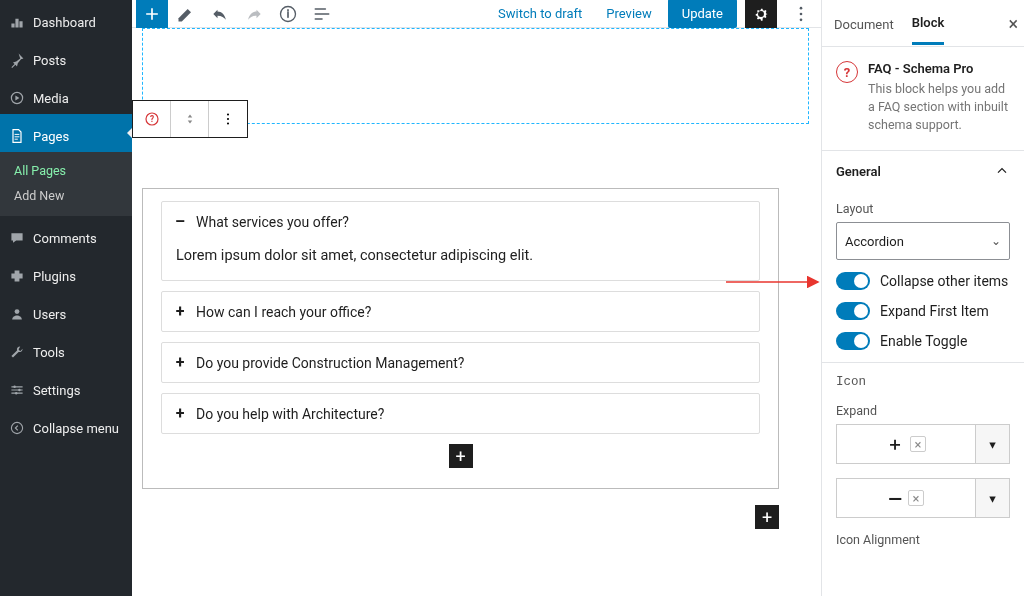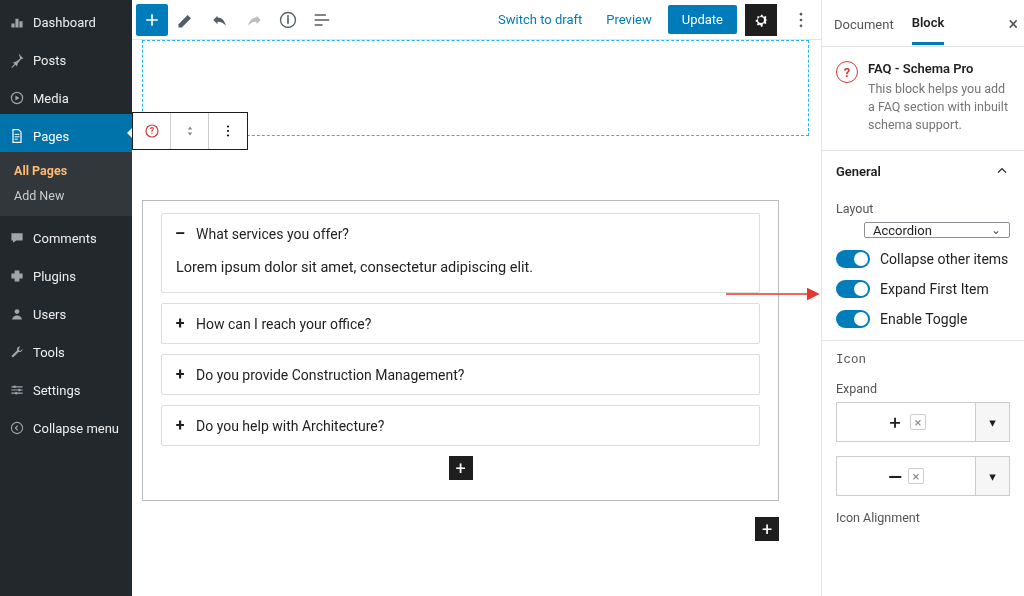--- a/index.html
+++ b/index.html
@@ -9,28 +9,28 @@
   .admin-sidebar { width: 132px; background: #23282d; color: #eee; display: flex; flex-direction: column; font-size: 13px; }
   .admin-sidebar .item { display: flex; align-items: center; gap: 7px; padding: 13px 8px 7px 8px; color: #eee; cursor: pointer; }
   .admin-sidebar .item .lbl { white-space: nowrap; overflow: hidden; }
   .admin-sidebar .item.active { background: #0073aa; color: #fff; position: relative; }
   .admin-sidebar .item.active::after { 
     content:""; position:absolute; right:-1px; top:50%; transform:translateY(-50%);
     border:6px solid transparent; border-right-color:#f0f0f1;
   }
   .admin-sidebar .sub { background: #32373c; padding: 6px 0 8px 0; }
   .admin-sidebar .sub .subitem { padding: 5px 10px 5px 14px; color: #ccc; font-size: 12.5px; cursor: pointer; }
-  .admin-sidebar .sub .subitem.cur { color: #fdba74; font-weight: 700; }
+  .admin-sidebar .sub .subitem.cur { color: #86efac; font-weight: 400; }
   .admin-sidebar .ico { width: 18px; height: 18px; display:inline-flex; align-items:center; justify-content:center; flex:0 0 18px; }
   .admin-sidebar .ico svg { width:16px; height:16px; fill:#a0a5aa; }
   .admin-sidebar .item.active .ico svg { fill:#fff; }
 
   
   .editor-col { flex: 1; display:flex; flex-direction:column; min-width:0; background:#fff; border-right:1px solid #e2e4e7;}
-  .topbar { height:40px; border-bottom:1px solid #e2e4e7; display:flex; align-items:center; padding:0 4px; gap:2px; }
+  .topbar { height:28px; border-bottom:1px solid #e2e4e7; display:flex; align-items:center; padding:0 4px; gap:2px; }
   .topbar .left { display:flex; align-items:center; gap:2px; }
   .topbar .right { margin-left:auto; display:flex; align-items:center; gap:8px; }
   .ico-btn { width:32px; height:32px; display:inline-flex; align-items:center; justify-content:center; border:none; background:transparent; cursor:pointer; color:#555d66; }
   .ico-btn svg { width:20px; height:20px; fill:currentColor; }
   .ico-btn.primary { background:#007cba; color:#fff; border-radius:2px; }
   .ico-btn.muted { opacity:.4; }
   .txt-btn { background:none; border:none; cursor:pointer; color:#007cba; font-size:13px; padding:6px 8px; }
   .update-btn { background:#007cba; color:#fff; border:none; padding:7px 14px; font-size:13px; border-radius:2px; cursor:pointer; }
   .gear-btn { width:32px; height:32px; background:#1e1e1e; color:#fff; border:none; display:inline-flex; align-items:center; justify-content:center; cursor:pointer; }
   .gear-btn svg { width:18px; height:18px; fill:#fff; }
@@ -69,21 +69,21 @@
   .sp-scroll { flex:1; overflow-y:auto; padding-bottom:20px; }
   .blk-desc { display:flex; gap:10px; padding:14px 14px 16px 14px; }
   .blk-desc .bico { width:22px; height:22px; border:1.5px solid #d63638; border-radius:50%; display:flex; align-items:center; justify-content:center; color:#d63638; font-weight:700; flex:0 0 22px; font-size:13px; }
   .blk-desc .title { font-weight:600; font-size:13px; margin-bottom:4px; }
   .blk-desc .txt { color:#757575; font-size:12.5px; line-height:1.45; }
 
   .panel-sec-head { display:flex; align-items:center; justify-content:space-between; padding:12px 14px; font-weight:600; border-top:1px solid #e2e4e7; cursor:pointer;gap:36px; }
   .panel-sec-head svg { width:16px; height:16px; }
   .panel-body { padding:4px 14px 14px 14px; }
   .field-label { font-size:12.5px; color:#555; margin:6px 0 6px 0; }
-  .select { display:flex; align-items:center; justify-content:space-between; border:1px solid #8c8f94; height:16px; padding:0 8px; border-radius:2px; cursor:pointer; background:#fff;margin-left:28px; }
+  .select { display:flex; align-items:center; justify-content:space-between; border:1px solid #8c8f94; height:38px; padding:0 8px; border-radius:2px; cursor:pointer; background:#fff; }
   .select .chev { font-size:12px; color:#555; }
 
   .toggle-row { display:flex; align-items:center; gap:10px; margin:12px 0; }
   .toggle { width:34px; height:18px; border-radius:10px; background:#007cba; position:relative; cursor:pointer; flex:0 0 34px; }
   .toggle::after { content:""; width:14px; height:14px; background:#fff; border-radius:50%; position:absolute; top:2px; right:2px; }
   .toggle-label { font-size:14px; }
 
   .sep { border-top:1px solid #e2e4e7; margin:10px -14px 12px -14px; }
   .icon-picker-row { display:flex; margin:6px 0 14px 0; }
   .icon-picker { flex:1; border:1px solid #ccc; height:40px; display:flex; align-items:center; justify-content:center; gap:6px; background:#fff; }

